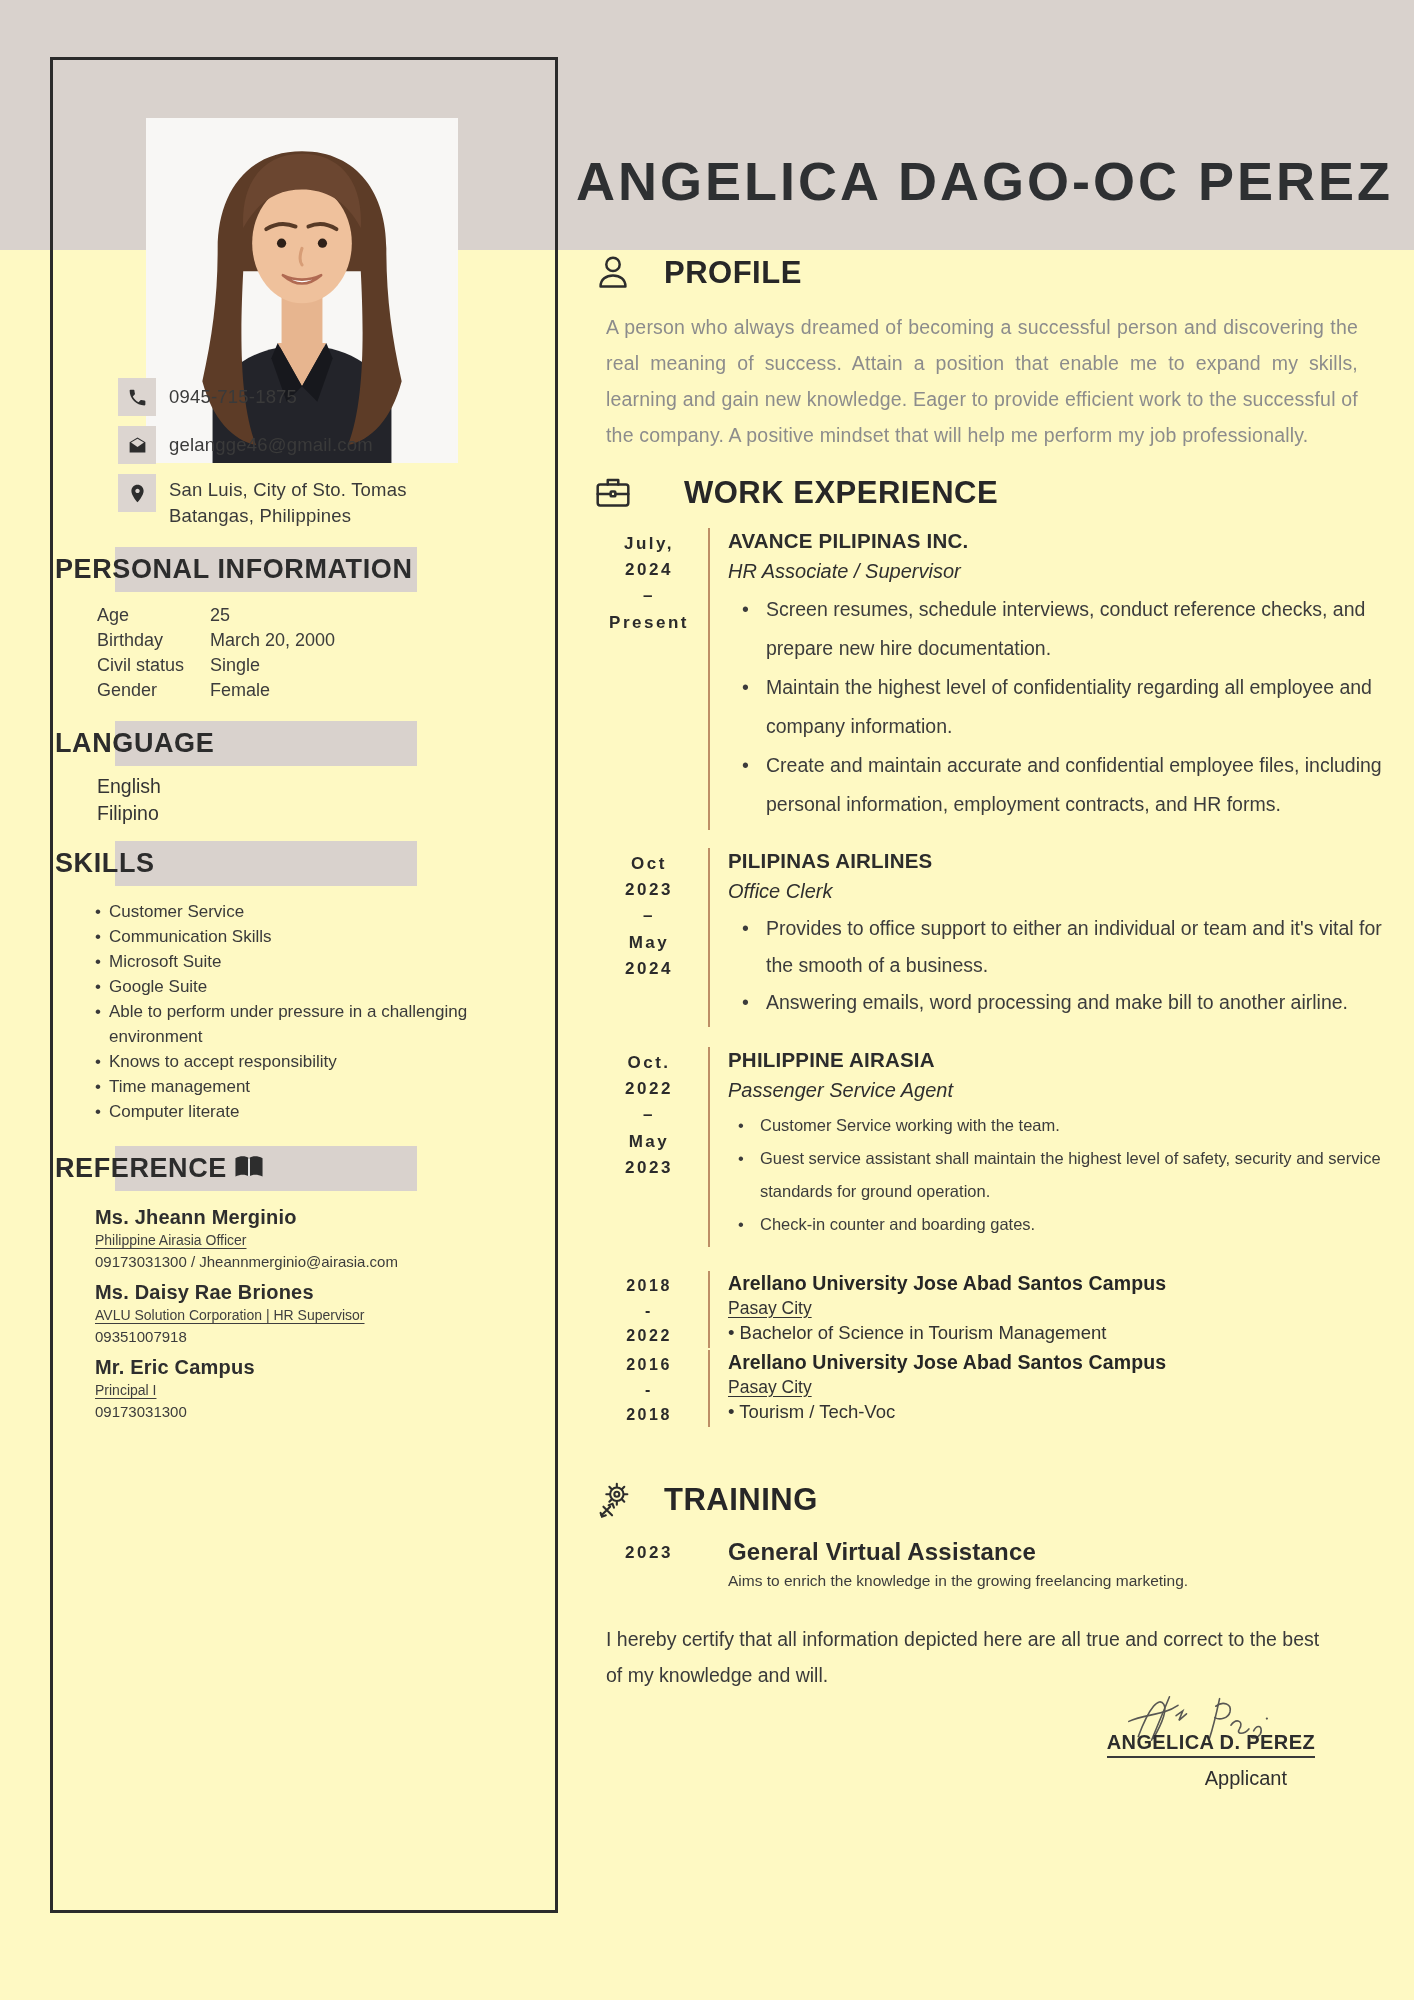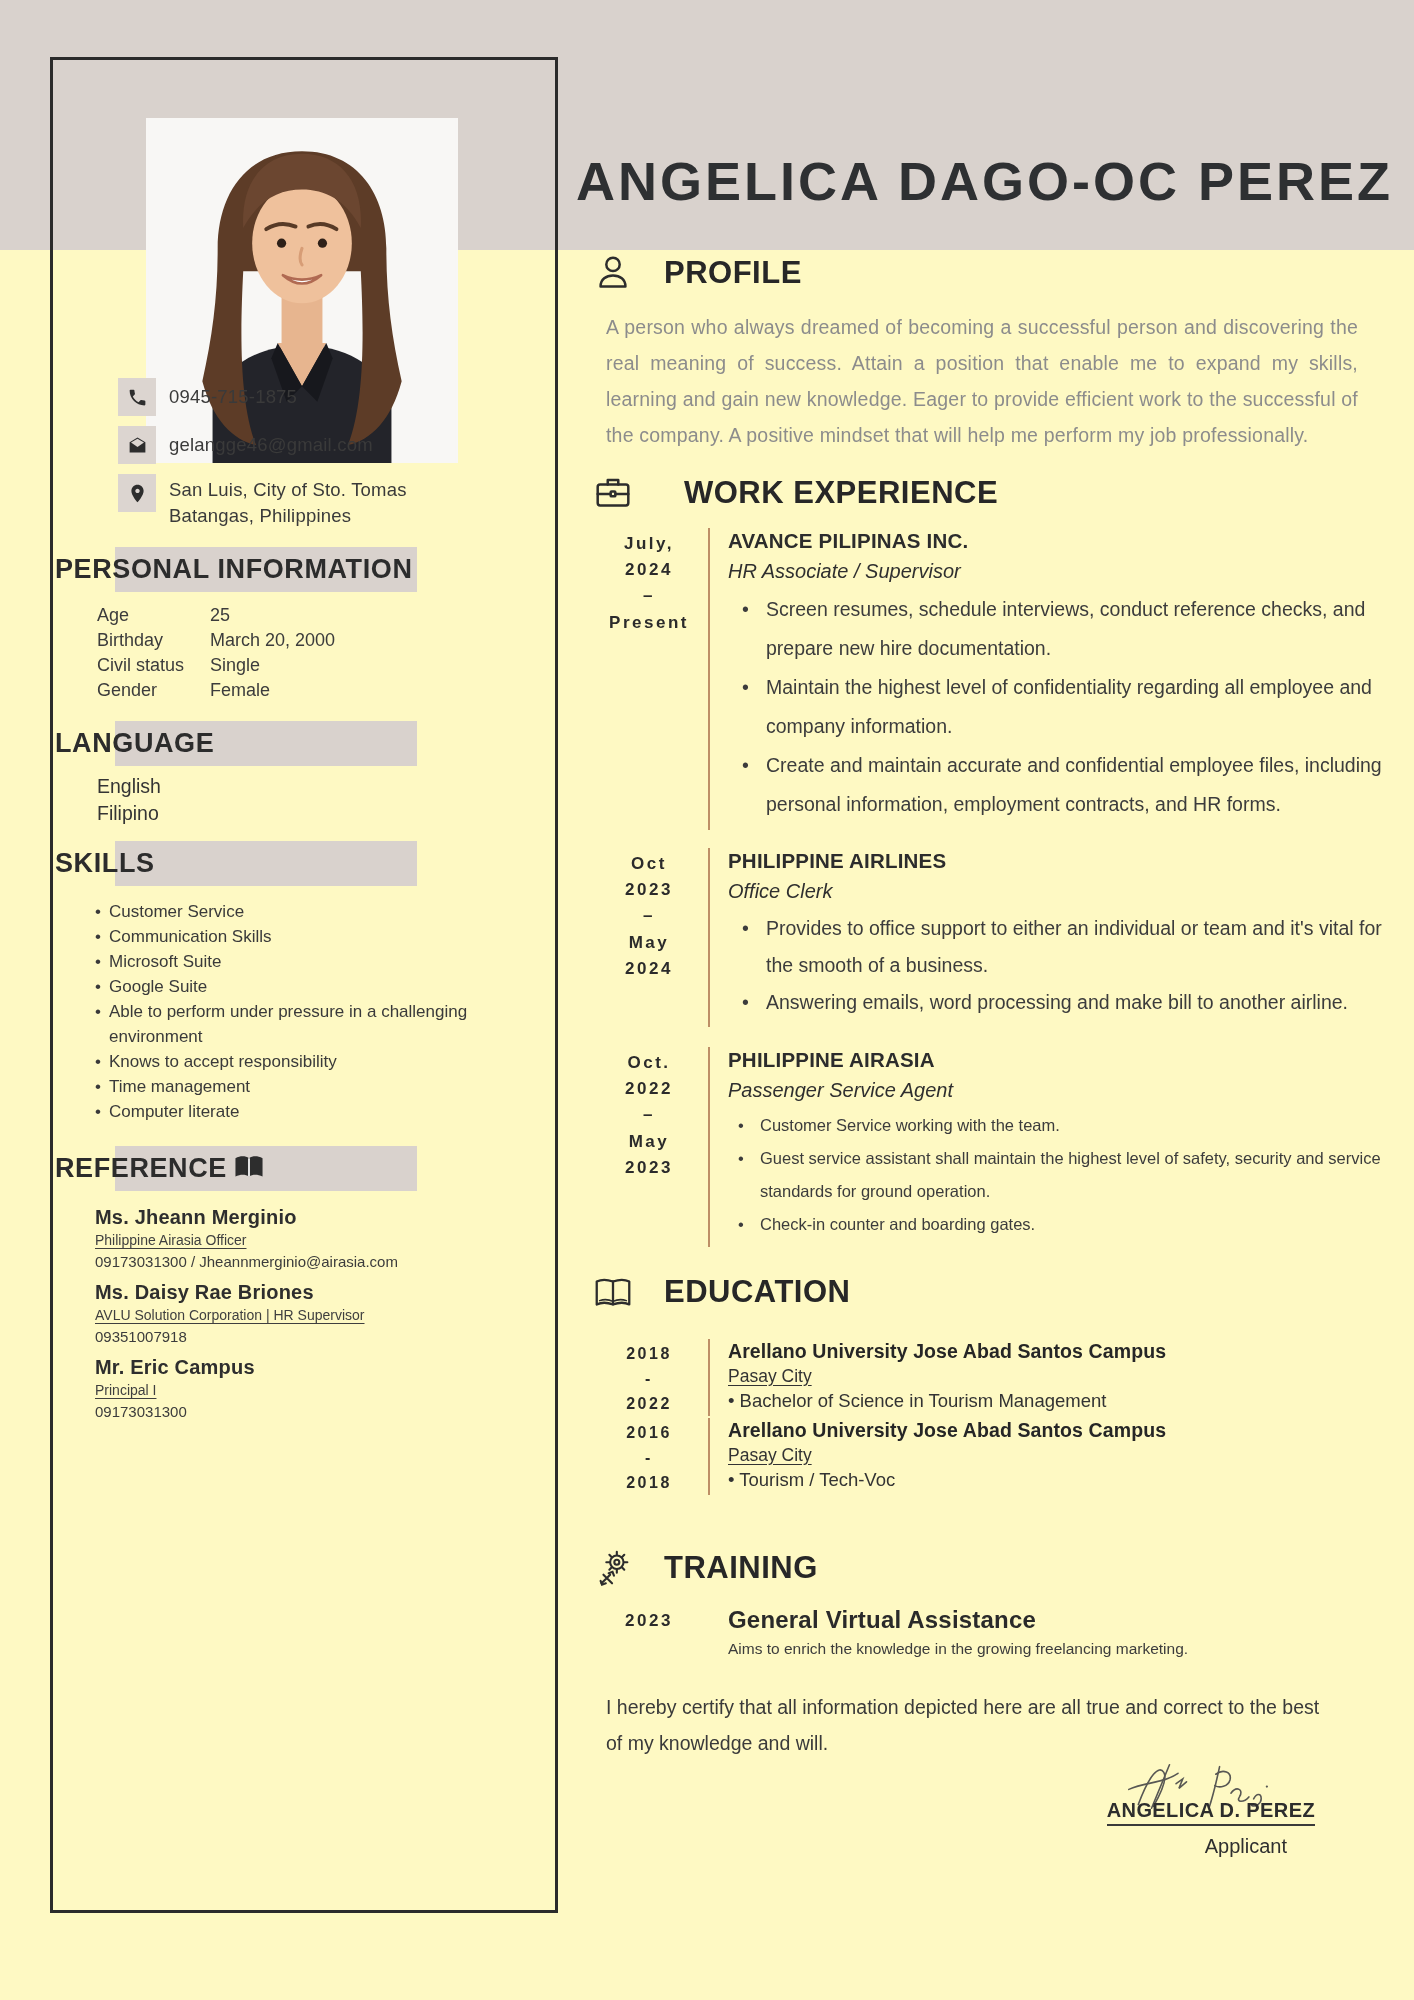--- a/index.html
+++ b/index.html
@@ -261,21 +261,21 @@
 
     <div class="entry e2" style="margin-top:18px;">
       <div class="dates">
         <span>Oct</span>
         <span>2023</span>
         <span>–</span>
         <span>May</span>
         <span>2024</span>
       </div>
       <div class="e-body">
-        <div class="company">PHILIPPINE AIRLINES</div>
+        <div class="company">PILIPINAS AIRLINES</div>
         <div class="role">Office Clerk</div>
         <ul class="bullets">
           <li>Provides to office support to either an individual or team and it's vital for the smooth of a business.</li>
           <li>Answering emails, word processing and make bill to another airline.</li>
         </ul>
       </div>
     </div>
 
     <div class="entry small" style="margin-top:20px;">
       <div class="dates">
@@ -289,30 +289,20 @@
         <div class="company">PHILIPPINE AIRASIA</div>
         <div class="role">Passenger Service Agent</div>
         <ul class="bullets">
           <li>Customer Service working with the team.</li>
           <li>Guest service assistant shall maintain the highest level of safety, security and service standards for ground operation.</li>
           <li>Check-in counter and boarding gates.</li>
         </ul>
       </div>
     </div>
 
-    <div class="section-head edu-head">
-      <span class="h-ico">
-        <svg viewBox="0 0 46 46">
-            <path class="ic" style="stroke-width:2.4" d="M6 12c5-2.5 10-2.5 17 0 7-2.5 12-2.5 17 0v24c-5-2.5-10-2.5-17 0-7-2.5-12-2.5-17 0Z"></path>
-            <path class="ic" style="stroke-width:2.4" d="M23 12v24"></path>
-            <path class="ic" style="stroke-width:1.6" d="M9 32c4.5-1.5 9-1.5 14 .8 5-2.3 9.5-2.3 14-.8"></path>
-          </svg>
-      </span>
-      <span class="h-title">EDUCATION</span>
-    </div>
 
     <div class="edu-entries">
       <div class="entry edu" style="margin-top:0;">
         <div class="dates">
           <span>2018</span>
           <span>-</span>
           <span>2022</span>
         </div>
         <div class="e-body">
           <div class="school">Arellano University Jose Abad Santos Campus</div>

